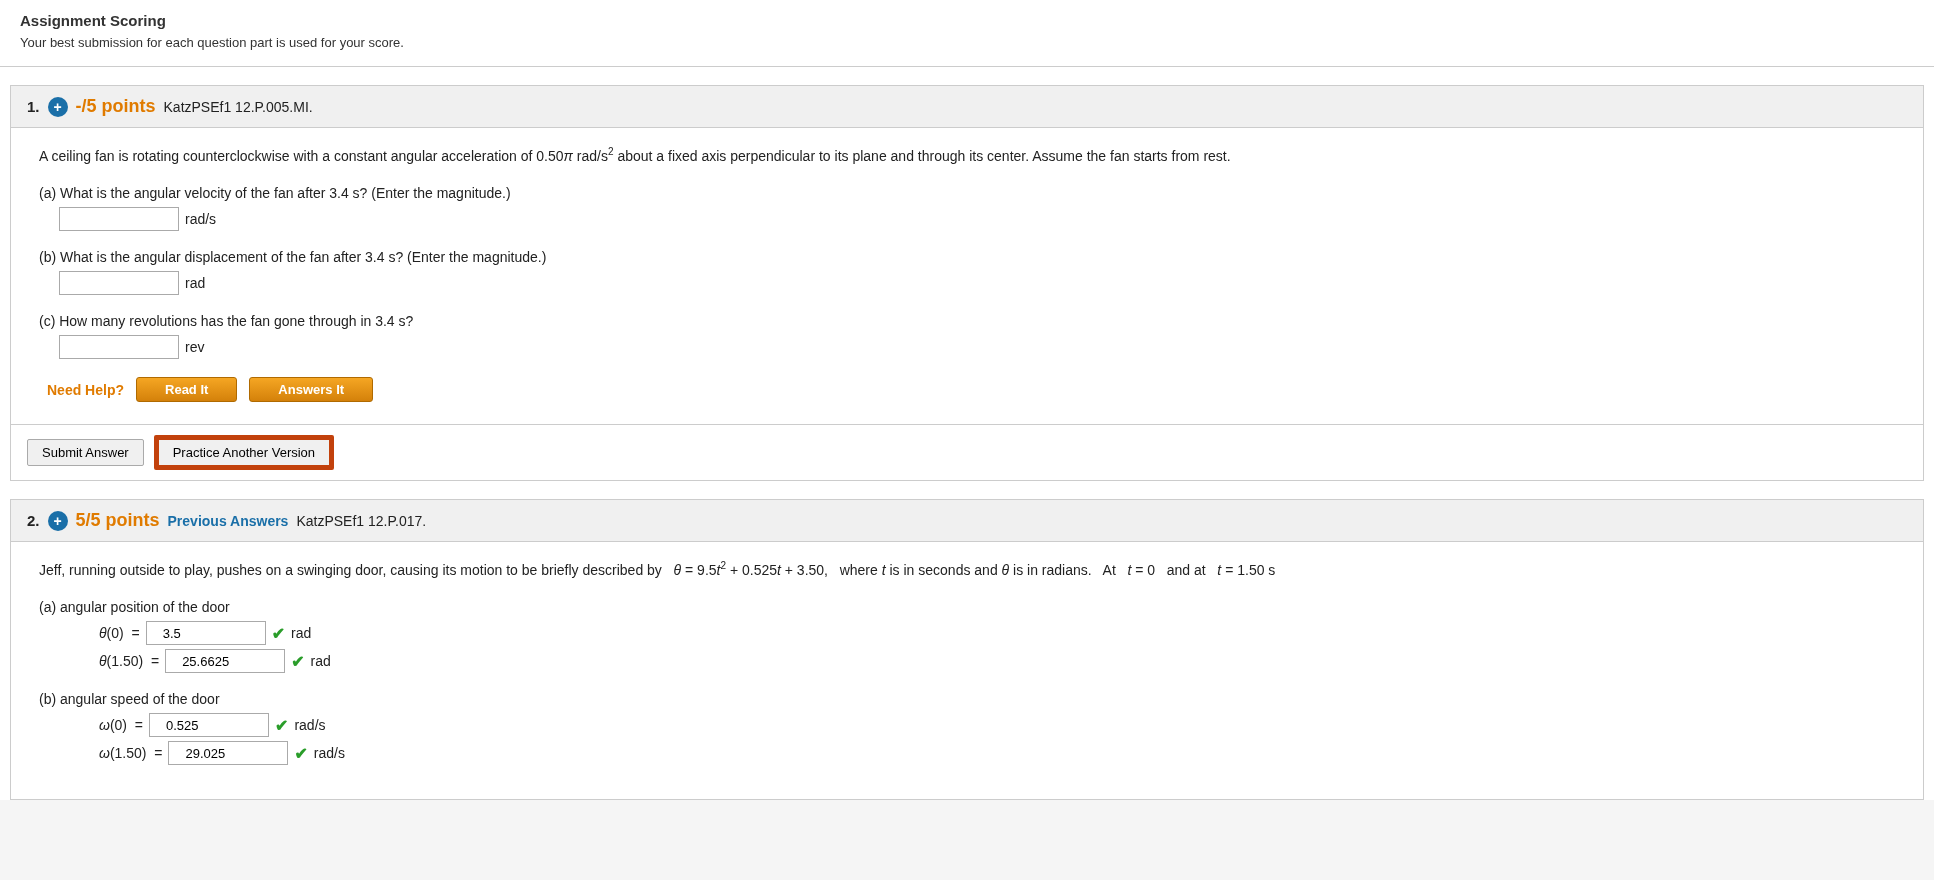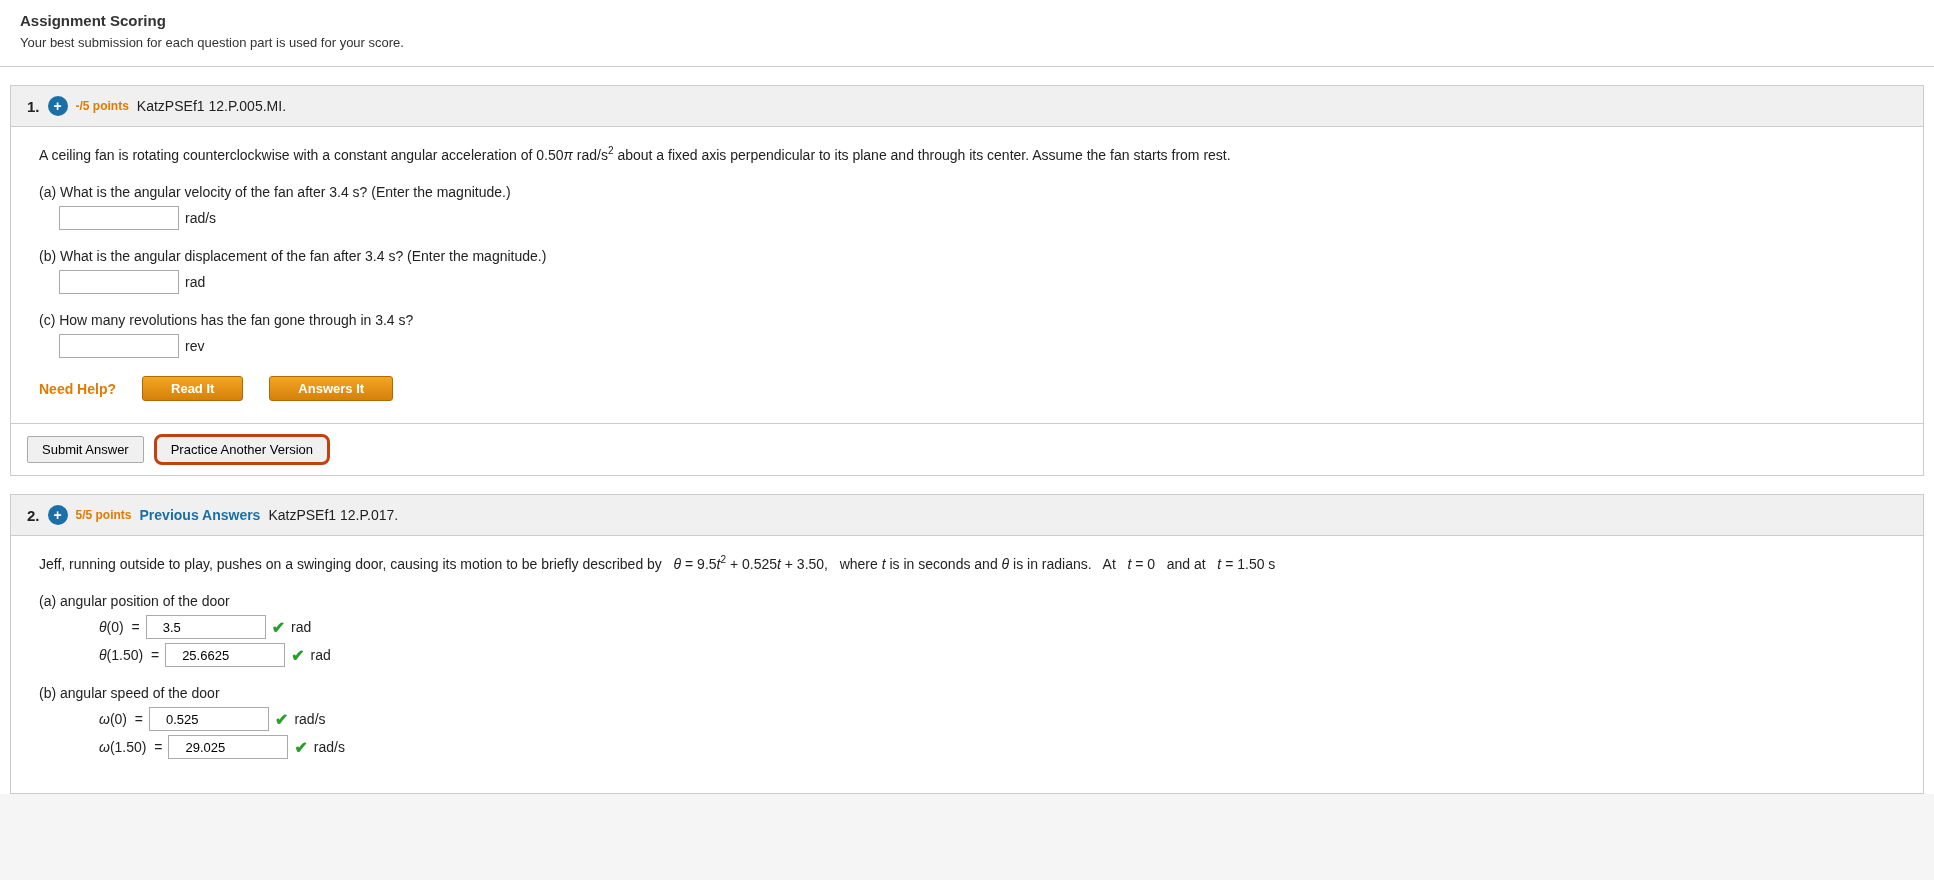--- a/index.html
+++ b/index.html
@@ -58,21 +58,21 @@
       border-radius: 50%;
       background: #1a6fa8;
       color: #fff;
       font-size: 14px;
       font-weight: bold;
       flex-shrink: 0;
     }
     .points-text {
       color: #e07b00;
       font-weight: bold;
-      font-size: 12px;
+      font-size: 18px;
     }
     .prev-answers-link {
       color: #1a6fa8;
       text-decoration: none;
       font-weight: bold;
       font-size: 14px;
       cursor: pointer;
     }
     .question-id {
       font-weight: normal;
@@ -129,23 +129,24 @@
       color: #222;
     }
     .math-eq {
       font-style: italic;
     }
 
     
     .need-help-row {
       display: flex;
       align-items: center;
-      gap: 26px;
+      gap: 12px;
       margin-top: 10px;
       margin-bottom: 6px;
+      margin-left: 8px;
     }
     .need-help-text {
       color: #e07b00;
       font-weight: bold;
       font-size: 14px;
     }
     .help-button {
       background: linear-gradient(to bottom, #f5a623, #d4810a);
       border: 1px solid #b06a00;
       color: #fff;
@@ -168,25 +169,25 @@
     .submit-btn {
       background: #f0f0f0;
       border: 1px solid #aaa;
       padding: 5px 14px;
       font-size: 13px;
       cursor: pointer;
       border-radius: 2px;
     }
     .practice-btn {
       background: #f0f0f0;
-      border: 3px solid #c2410c;
+      border: 5px solid #c2410c;
       padding: 5px 14px;
       font-size: 13px;
       cursor: pointer;
-      border-radius: 8px;
+      border-radius: 2px;
     }
 
     
     .theta-row {
       display: flex;
       align-items: center;
       gap: 6px;
       padding-left: 60px;
       margin-bottom: 4px;
     }

